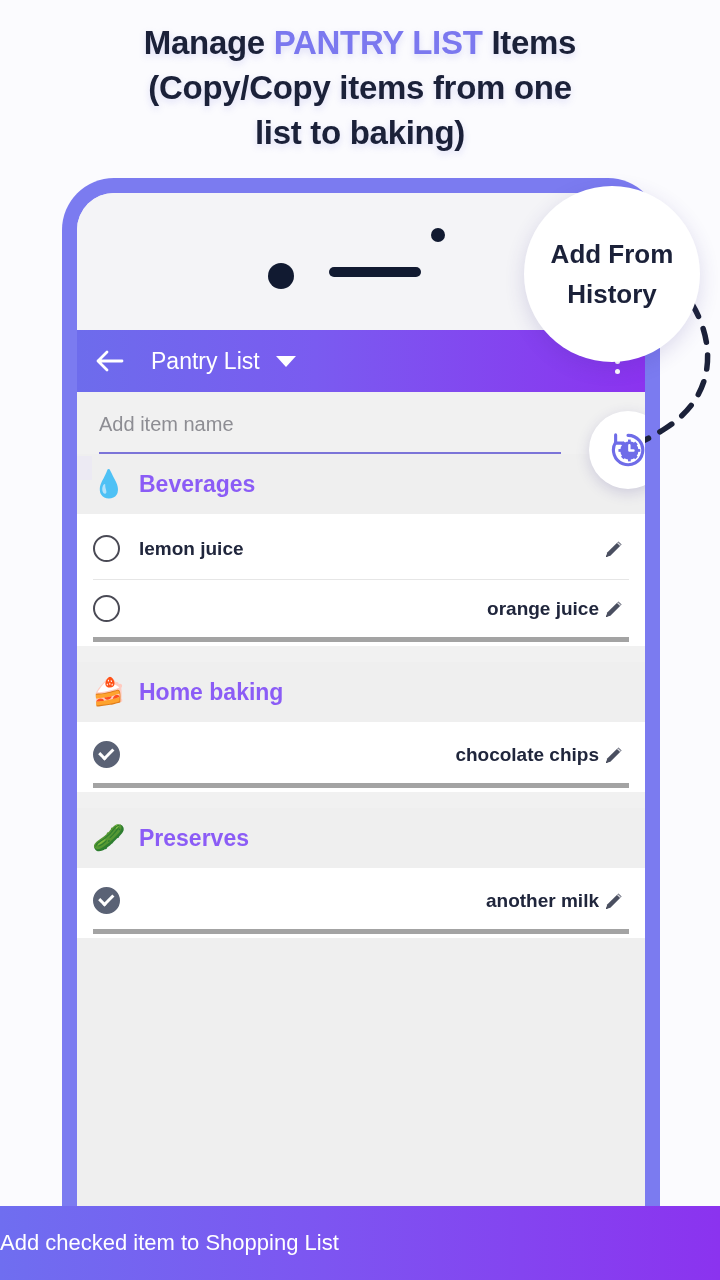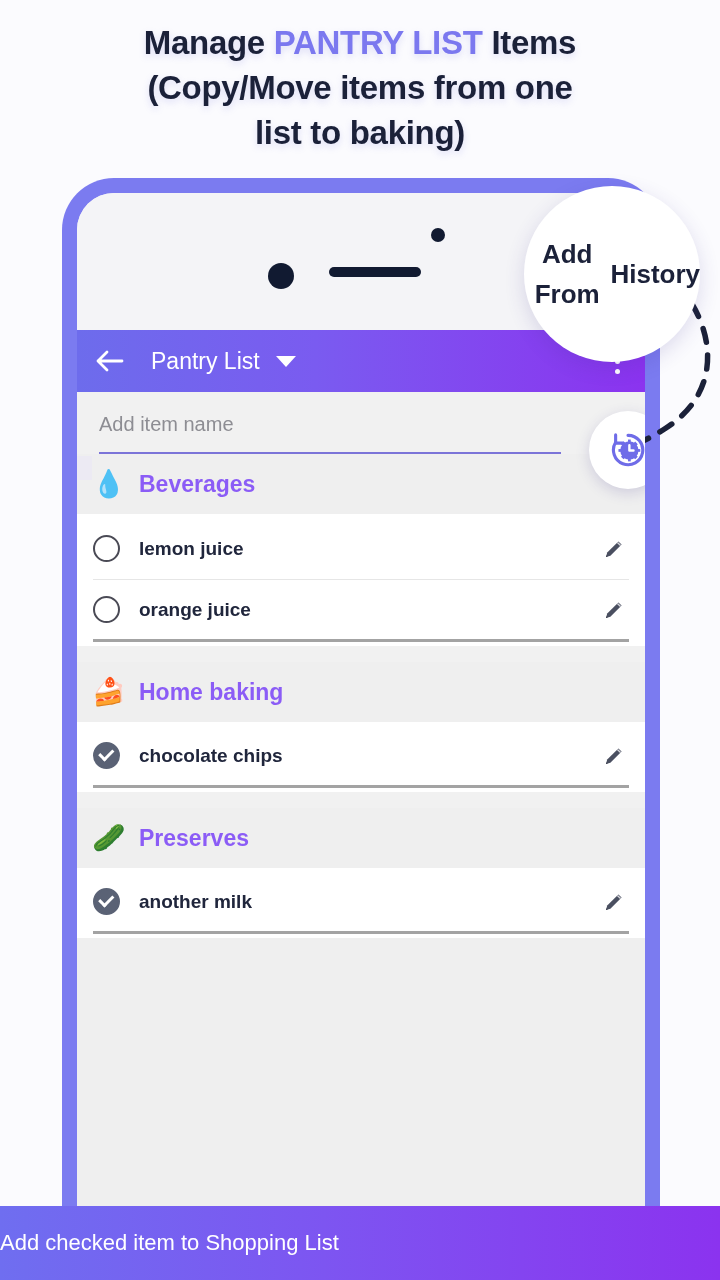--- a/index.html
+++ b/index.html
@@ -178,21 +178,21 @@
   .item-card {
     background: #ffffff;
     padding: 4px 16px;
   }
   .item-row {
     height: 62px;
     display: flex;
     align-items: center;
     border-bottom: 1px solid #e6e6e6;
   }
-  .item-card .item-row:last-child { border-bottom: 3px solid #a3a3a3; }
+  .item-card .item-row:last-child { border-bottom: 5px solid #a3a3a3; text-align: right; }
 
   .check {
     width: 27px; height: 27px;
     border-radius: 50%;
     flex: none;
     display: flex; align-items: center; justify-content: center;
   }
   .check.off { border: 2px solid #4a4a55; background: transparent; }
   .check.on  { background: #5a6275; border: 2px solid #5a6275; }
   .check.on::after {
@@ -230,21 +230,21 @@
   
   .callout {
     position: absolute;
     left: 524px;
     top: 186px;
     width: 176px; height: 176px;
     border-radius: 50%;
     background: #ffffff;
     box-shadow: 0 6px 20px rgba(60,50,140,0.16);
     display: flex;
-    flex-direction: row;
+    flex-direction: column;
     align-items: center;
     justify-content: center;
     z-index: 9;
     text-align: center;
     line-height: 40px;
     font-size: 26px;
     font-weight: bold;
     color: #1b2139;
   }
 
@@ -274,21 +274,21 @@
     z-index: 12;
   }
 </style>
 </head>
 <body>
 
 <div class="headline">
   <div>
     <span>Manage </span><span class="accent">PANTRY LIST</span><span> Items</span>
   </div>
-  <div>(Copy/Move items from one</div>
+  <div>(Copy/Copy items from one</div>
   <div>list to baking)</div>
 </div>
 
 <div class="phone">
 
   <div class="notch-bar">
     <div class="cam-dot"></div>
     <div class="sensor-dot"></div>
     <div class="speaker"></div>
   </div>

